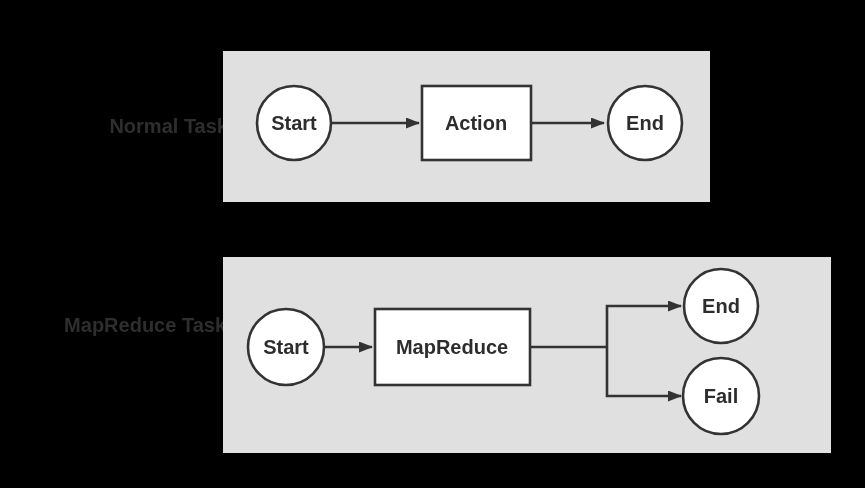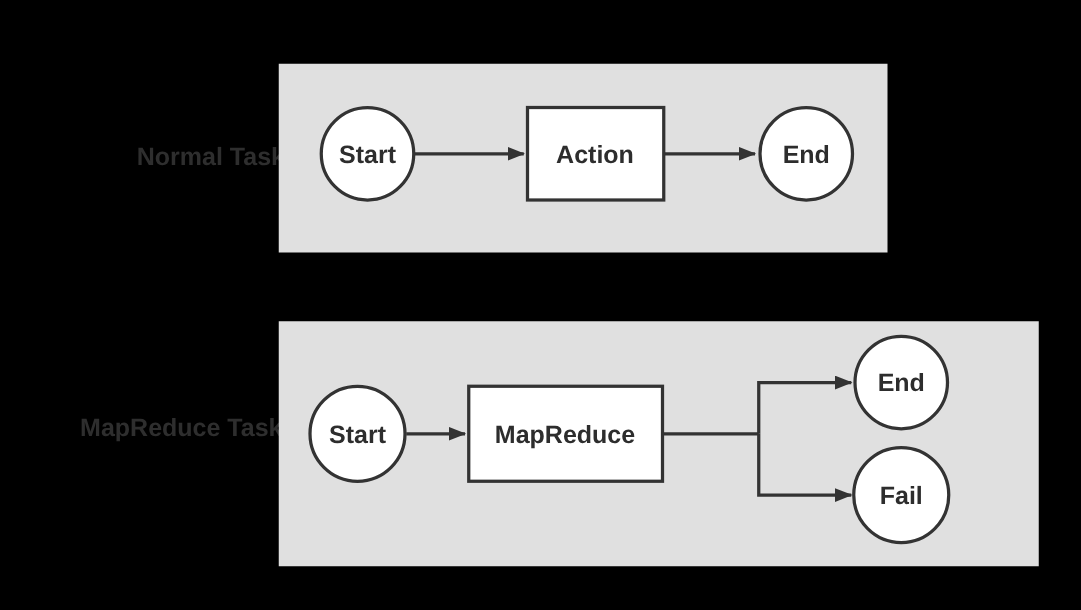--- a/index.html
+++ b/index.html
@@ -35,21 +35,21 @@
     font-size: 20px;
     font-weight: 700;
     line-height: 22px;
     text-align: right;
     white-space: nowrap;
   }
   .label-normal {
     left: 60px; top: 115px; width: 168px;
   }
   .label-mapreduce {
-    left: 30px; top: 332px; width: 196px;
+    left: 30px; top: 314px; width: 196px;
   }
   svg.panel-svg { display: block; }
   .node-shape {
     fill: #ffffff;
     stroke: #333333;
     stroke-width: 2.6;
   }
   .edge {
     fill: none;
     stroke: #333333;

